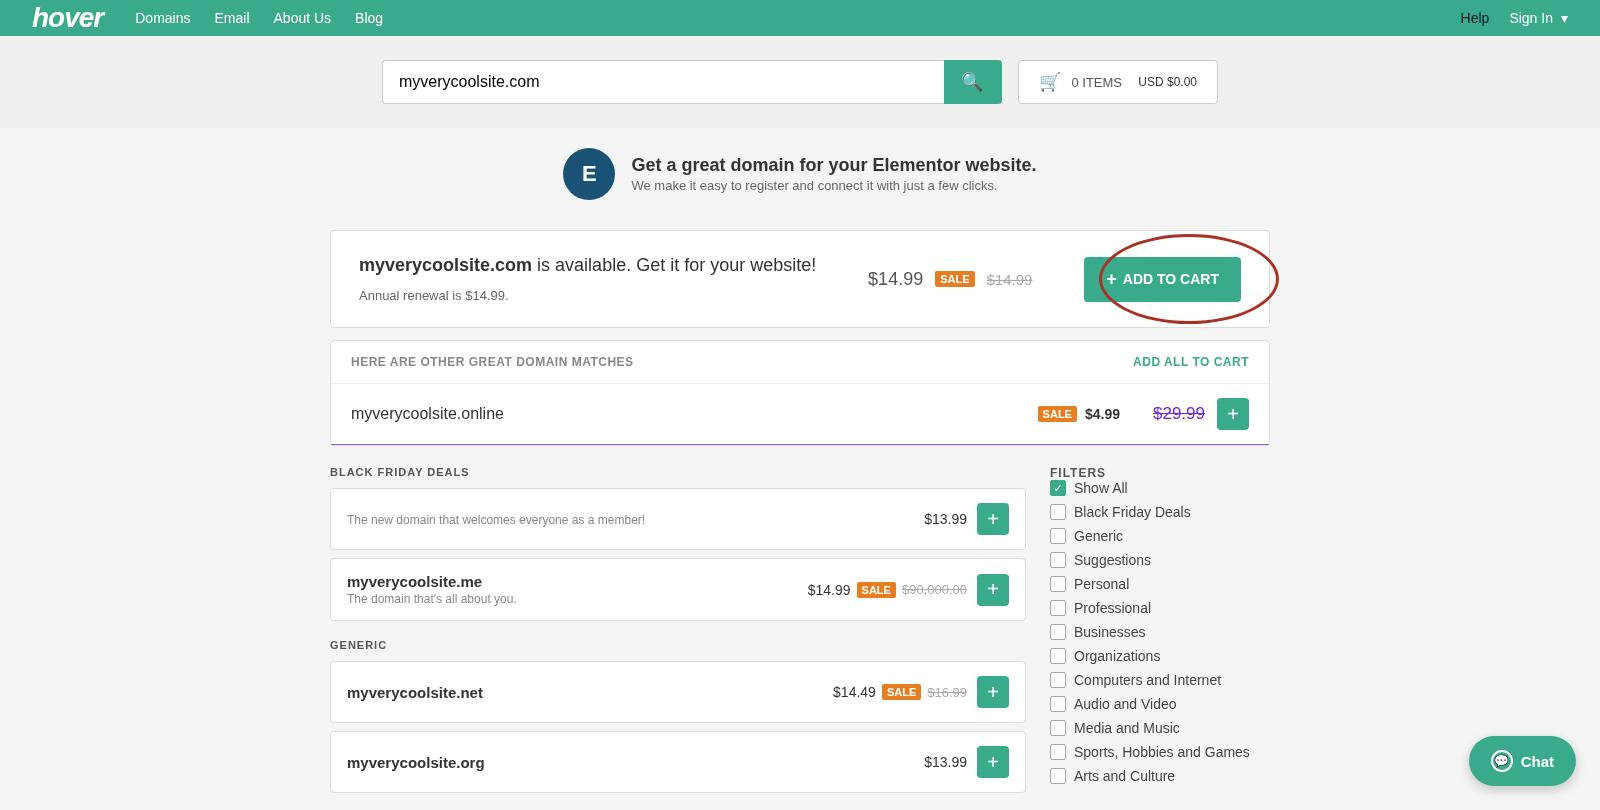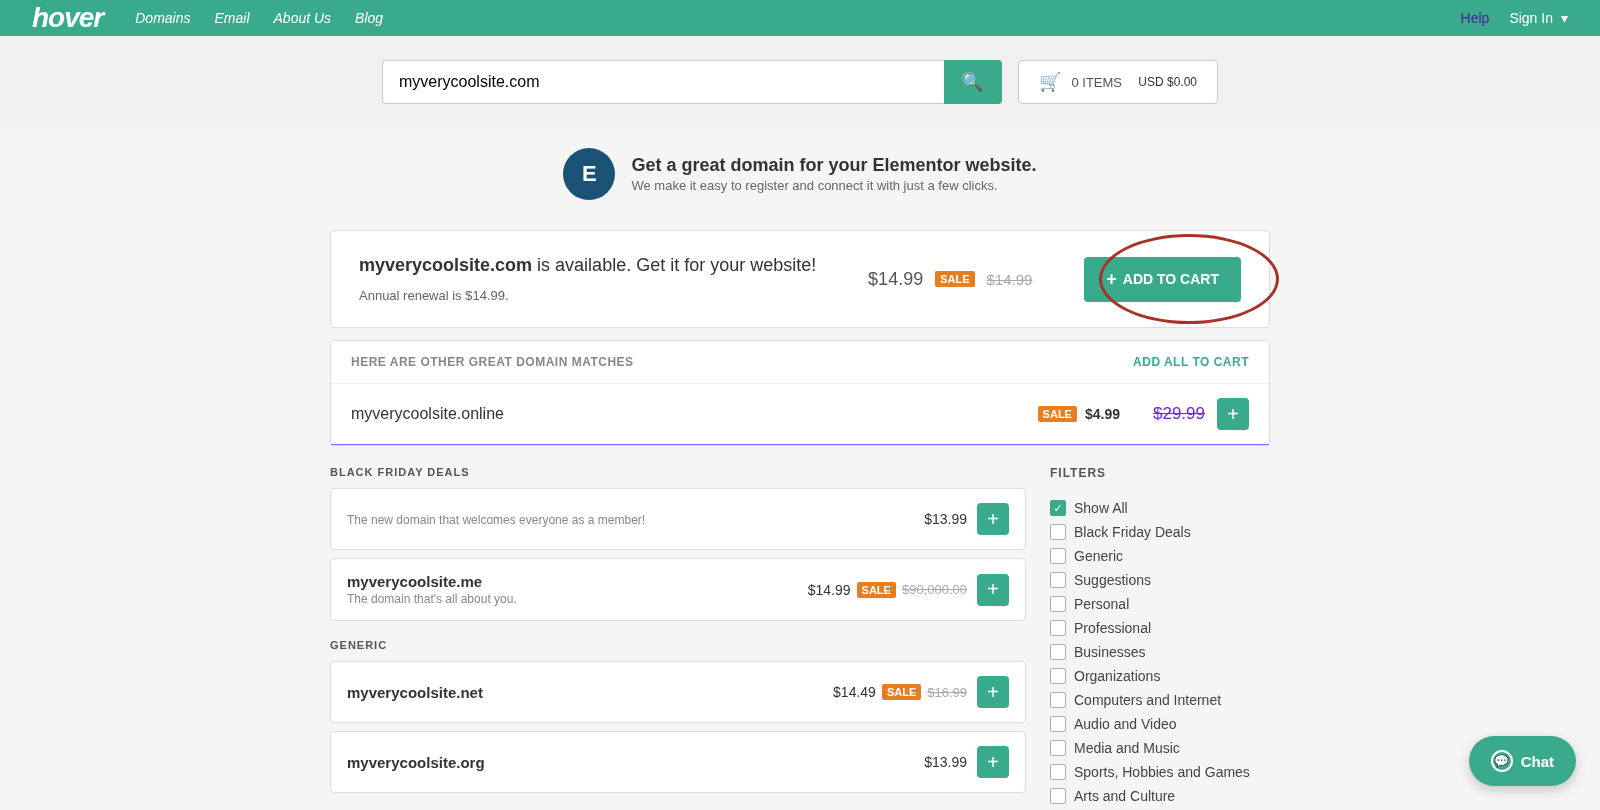--- a/index.html
+++ b/index.html
@@ -21,24 +21,23 @@
       color: #fff;
       font-style: italic;
       letter-spacing: -1px;
     }
     .navbar-links { display: flex; gap: 24px; }
     .navbar-link {
       color: #fff;
       text-decoration: none;
       font-size: 14px;
       font-weight: 500;
-      font-style: italic;
     }
     .navbar-right { display: flex; align-items: center; gap: 20px; }
-    .navbar-help { color: #4c1d95; font-size: 14px; font-weight: 500; text-decoration: none; }
+    .navbar-help { color: #0f172a; font-size: 14px; font-weight: 500; text-decoration: none; }
     .navbar-signin { color: #fff; font-size: 14px; font-weight: 500; display: flex; align-items: center; gap: 8px; cursor: pointer; }
 
     
     .search-area {
       background: #f0f0f0;
       padding: 24px 0;
       display: flex;
       justify-content: center;
     }
     .search-bar {
@@ -228,21 +227,21 @@
       cursor: pointer;
       display: flex; align-items: center; justify-content: center;
     }
 
     
     .filters-title {
       font-size: 12px;
       font-weight: 700;
       color: #555;
       letter-spacing: 1px;
-      margin-bottom: 20px;
+      margin-bottom: 0;
     }
     .filter-item {
       display: flex;
       align-items: center;
       gap: 8px;
       margin-bottom: 8px;
       font-size: 14px;
       color: #444;
     }
     .filter-checkbox {

